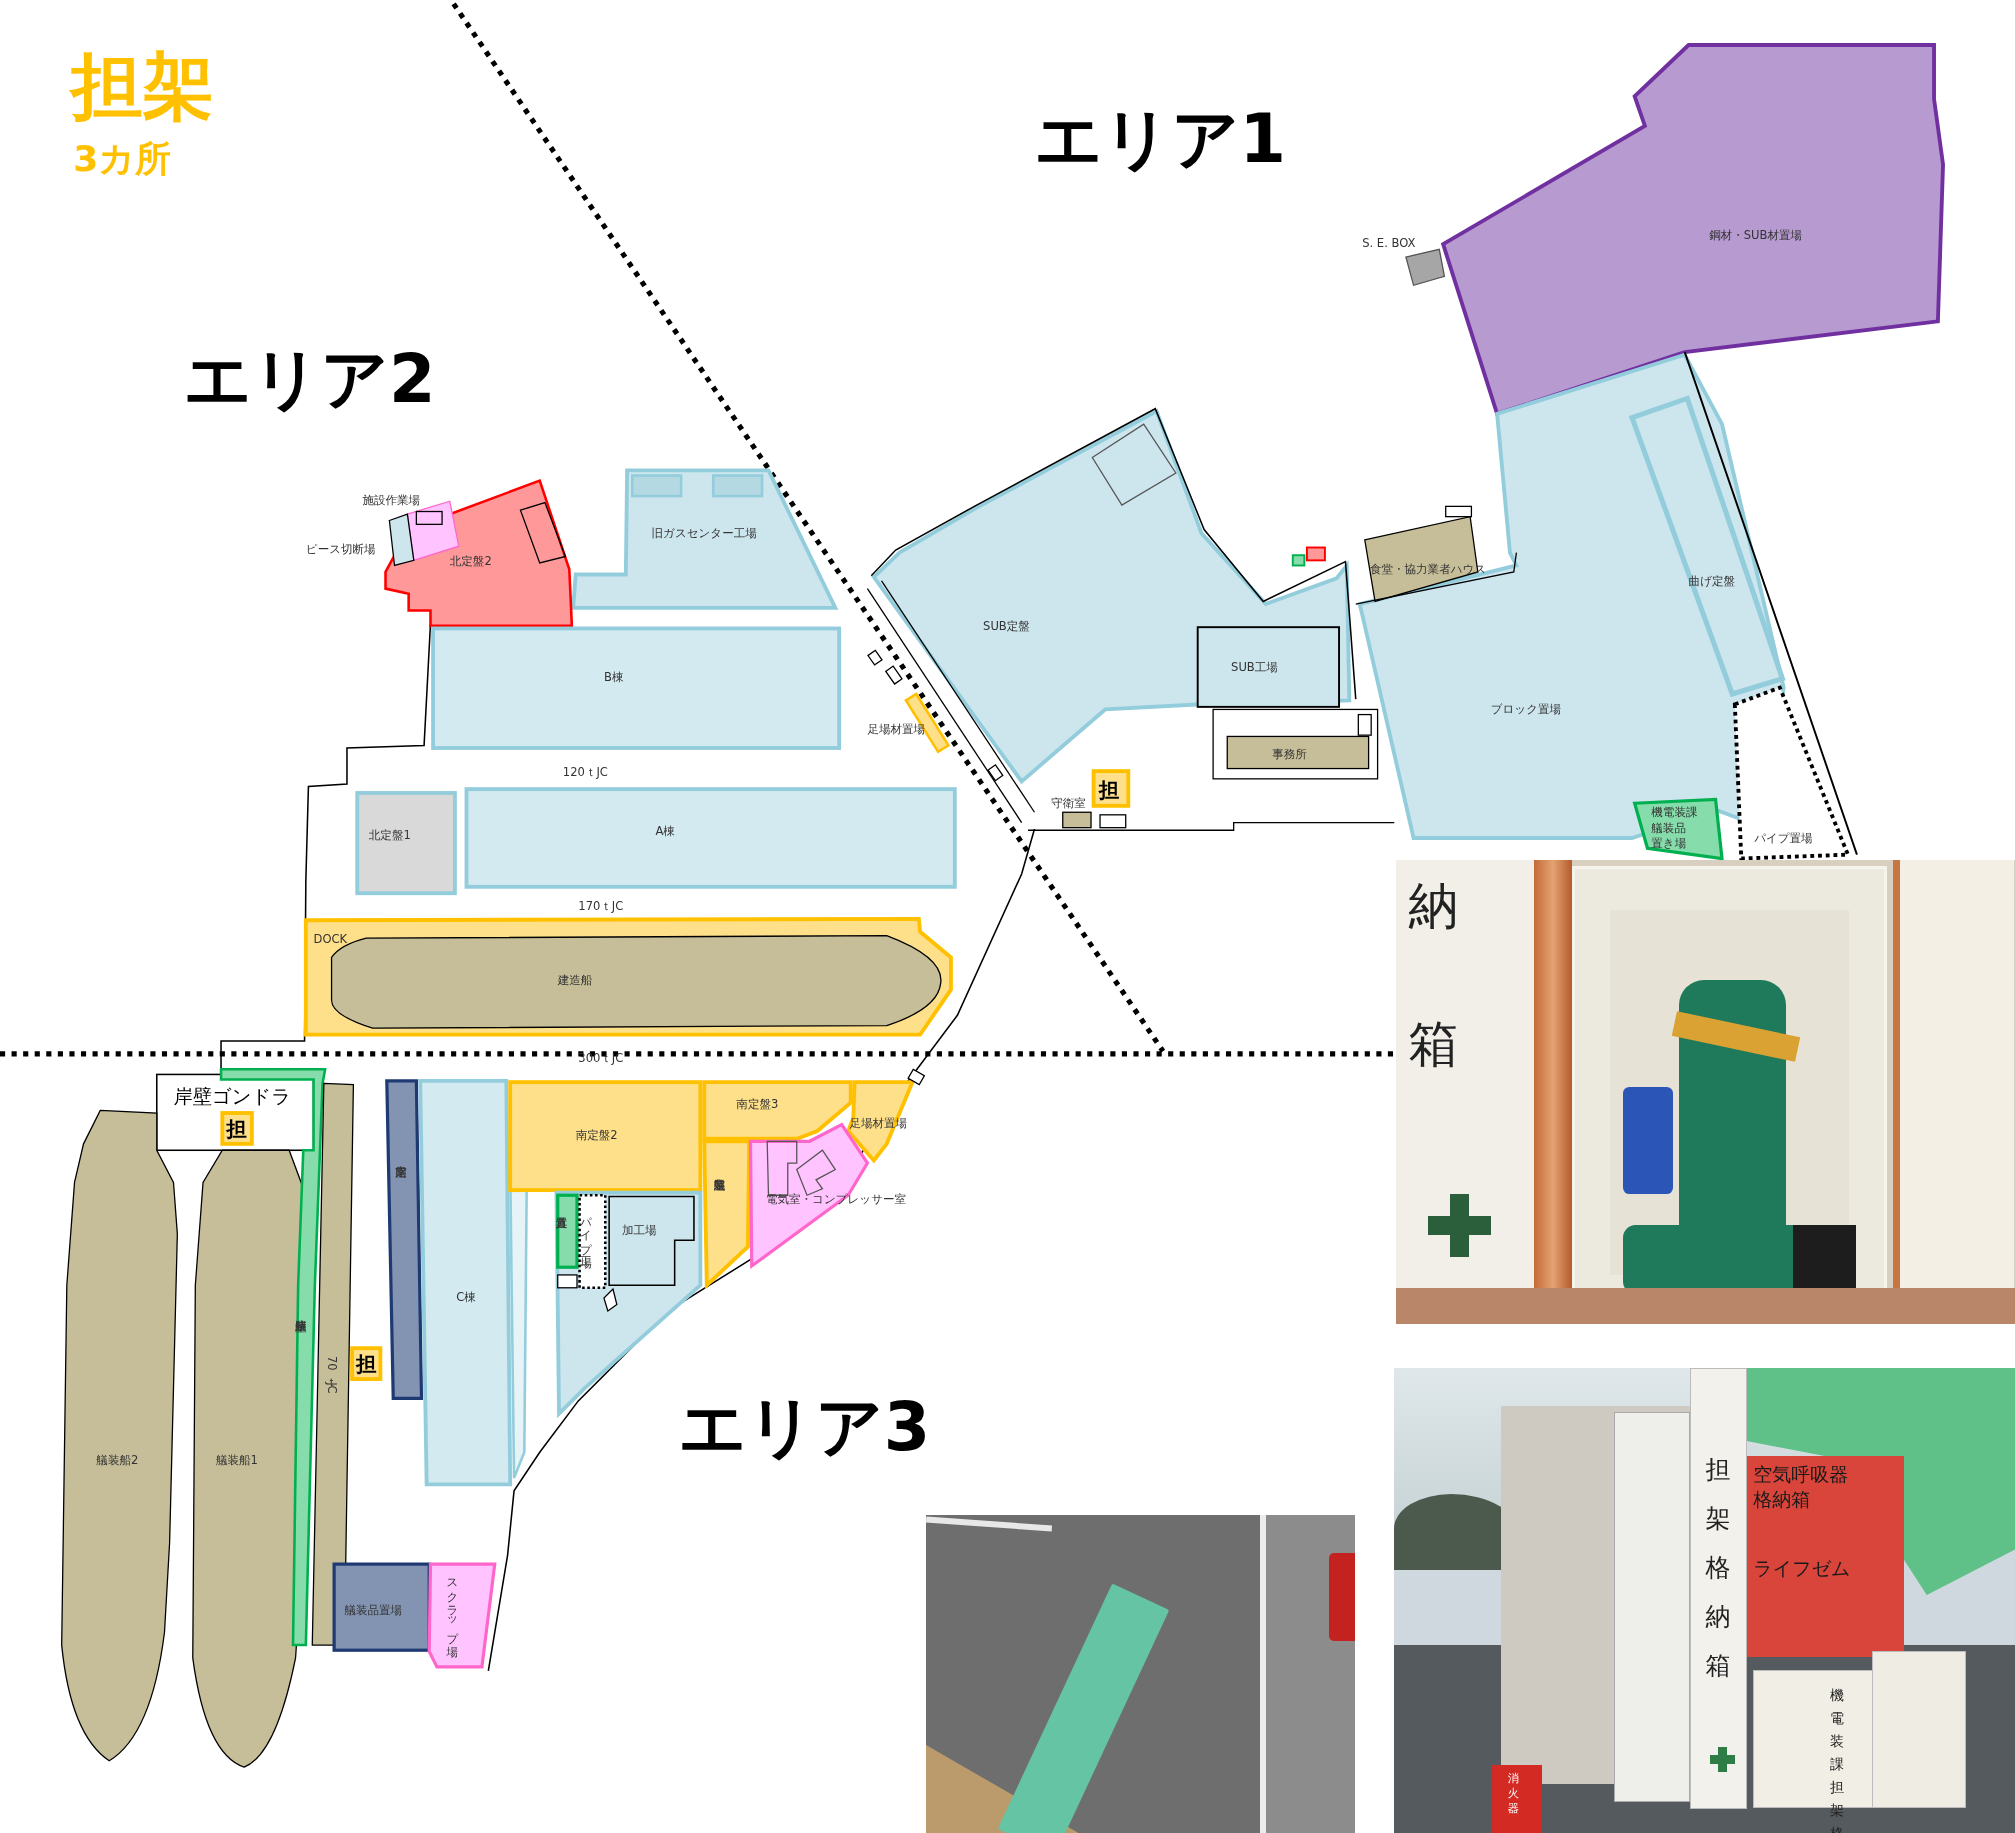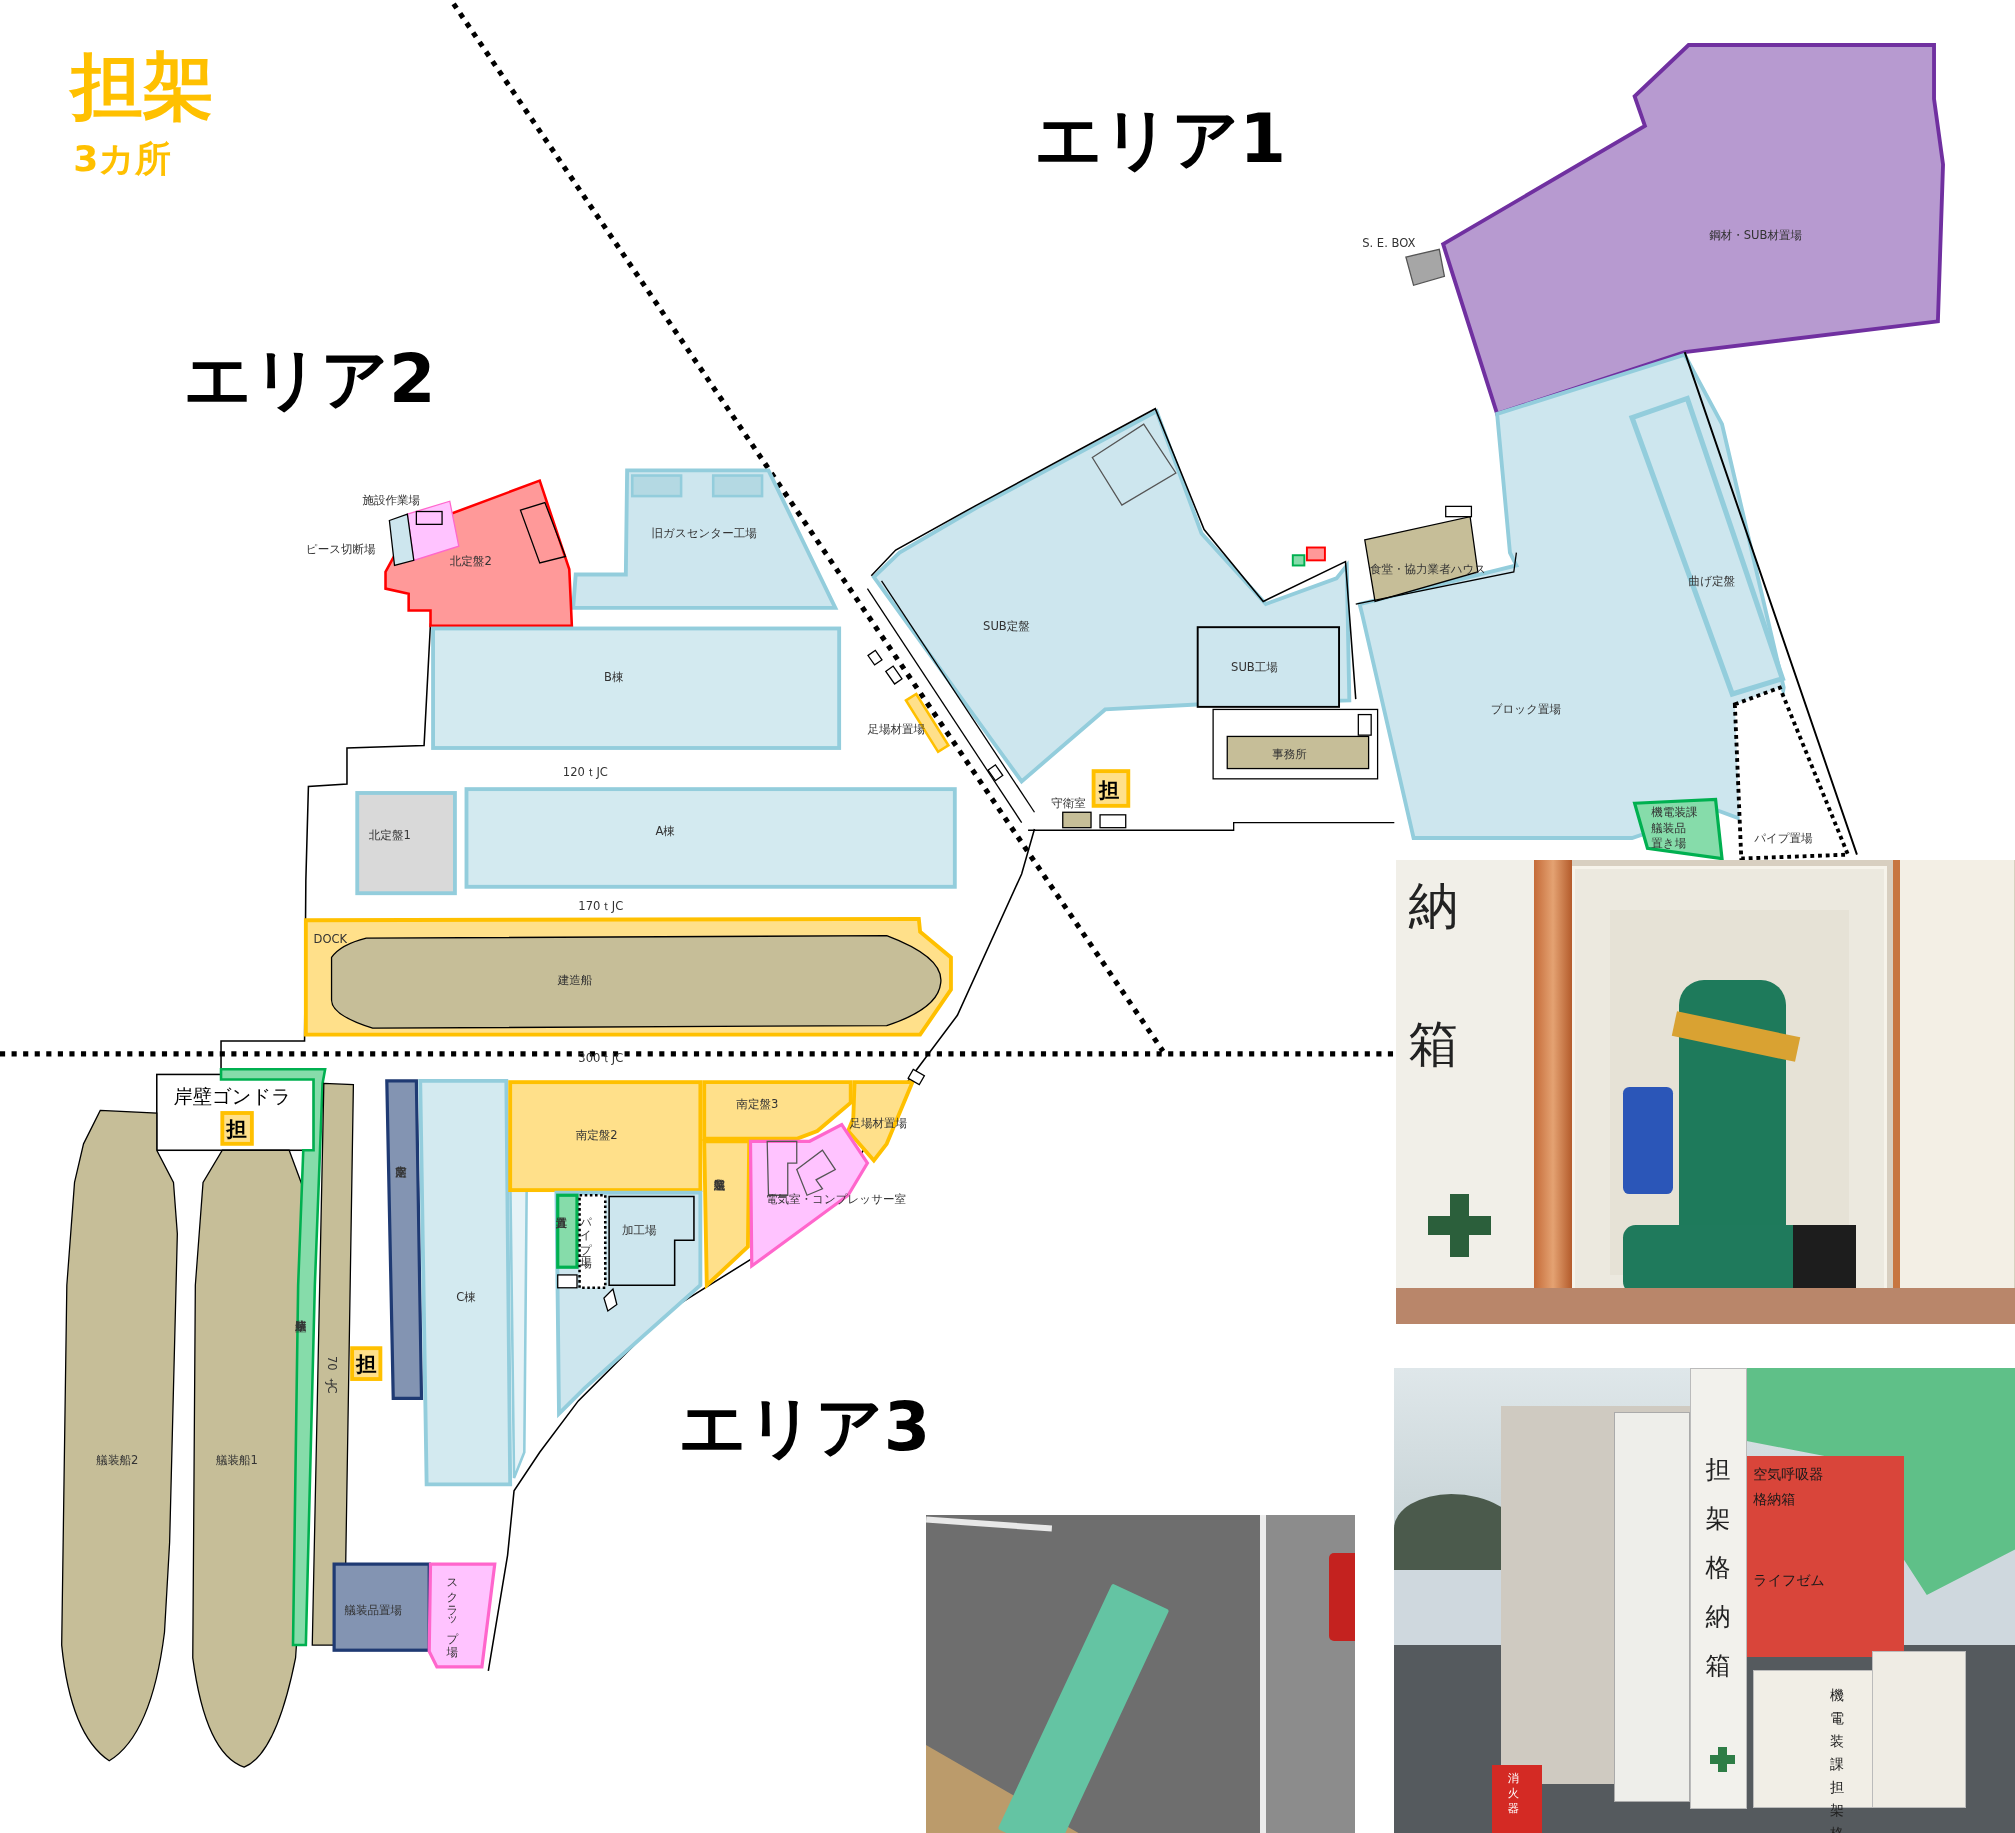--- a/index.html
+++ b/index.html
@@ -45,21 +45,21 @@
   
   #photo-3 { left: 1394px; top: 1368px; width: 621px; height: 466px; background:#cfd8de; }
   #photo-3 .p3-sky { position:absolute; left:0; top:0; width:100%; height:164px; background:linear-gradient(#dfe7ea,#c7d3d6); }
   #photo-3 .p3-hill { position:absolute; left:0; top:126px; width:126px; height:76px; background:#4b5a4c; border-radius: 50% 60% 0 0; }
   #photo-3 .p3-ground { position:absolute; left:0; top:277px; width:100%; height:189px; background:#555a5e; }
   #photo-3 .p3-building { position:absolute; left:107px; top:38px; width:239px; height:378px; background:#cfcac1; }
   #photo-3 .p3-green { position:absolute; left:327px; top:0; width:294px; height:227px; background:#5fc088; clip-path: polygon(0 0,100% 0,100% 80%,70% 100%,40% 40%,0 30%); }
   #photo-3 .p3-col { position:absolute; left:296px; top:0; width:57px; height:441px; background:#f2f1ec; border:1.3px solid #bbb; box-sizing:border-box; }
   #photo-3 .p3-col-text { position:absolute; left:11.3px; top:76px; font-size:25px; line-height:49px; color:#222; width:31.5px; text-align:center; font-family:"DejaVu Sans",sans-serif;}
   #photo-3 .p3-red { position:absolute; left:353px; top:88px; width:157px; height:201px; background:#d9453a; }
-  #photo-3 .p3-red-text { position:absolute; left:6.3px; top:6.3px; font-size:14px; color:#1a1a1a; line-height:25px; font-family:"DejaVu Sans",sans-serif; }
+  #photo-3 .p3-red-text { position:absolute; left:6.3px; top:6.3px; font-size:19px; color:#1a1a1a; line-height:25px; font-family:"DejaVu Sans",sans-serif; }
   #photo-3 .p3-white { position:absolute; left:359px; top:302px; width:126px; height:138px; background:#f1eee6; border:1.3px solid #bbb; box-sizing:border-box; }
   #photo-3 .p3-white-text { position:absolute; left:76px; top:12.6px; font-size:14px; line-height:23px; width:19px; color:#222; font-family:"DejaVu Sans",sans-serif; }
   #photo-3 .p3-gray { position:absolute; left:478px; top:283px; width:94px; height:157px; background:#efece4; border:1.3px solid #bbb; box-sizing:border-box;}
   #photo-3 .p3-ext { position:absolute; left:98px; top:397px; width:50px; height:69px; background:#d42a24; }
   #photo-3 .p3-ext-text { position:absolute; left:15.7px; top:6.3px; width:19px; font-size:11.3px; line-height:15px; color:#fff; font-family:"DejaVu Sans",sans-serif; }
   #photo-3 .p3-rack { position:absolute; left:220px; top:44px; width:76px; height:390px; background:#eeeeea; border:1.3px solid #aaa; box-sizing:border-box; }
   #photo-3 .p3-cross { position:absolute; left:19px; top:378px; width:25px; height:25px; }
   #photo-3 .p3-cross::before { content:""; position:absolute; left:8.2px; top:0; width:8.8px; height:25px; background:#2e7d46; }
   #photo-3 .p3-cross::after { content:""; position:absolute; left:0; top:8.2px; width:25px; height:8.8px; background:#2e7d46; }
 </style>
@@ -359,21 +359,21 @@
       <div>格</div>
       <div>納</div>
       <div>箱</div>
     </div>
     <div class="p3-cross"></div>
   </div>
   <div class="p3-red">
     <div class="p3-red-text">
       <div>空気呼吸器</div>
       <div>格納箱</div>
-      <div style="margin-top:56px">ライフゼム</div>
+      <div style="margin-top:44px">ライフゼム</div>
     </div>
   </div>
   <div class="p3-white">
     <div class="p3-white-text">
       <div>機電装課</div>
       <div>担架格納箱</div>
     </div>
   </div>
   <div class="p3-gray"></div>
   <div class="p3-ext">

